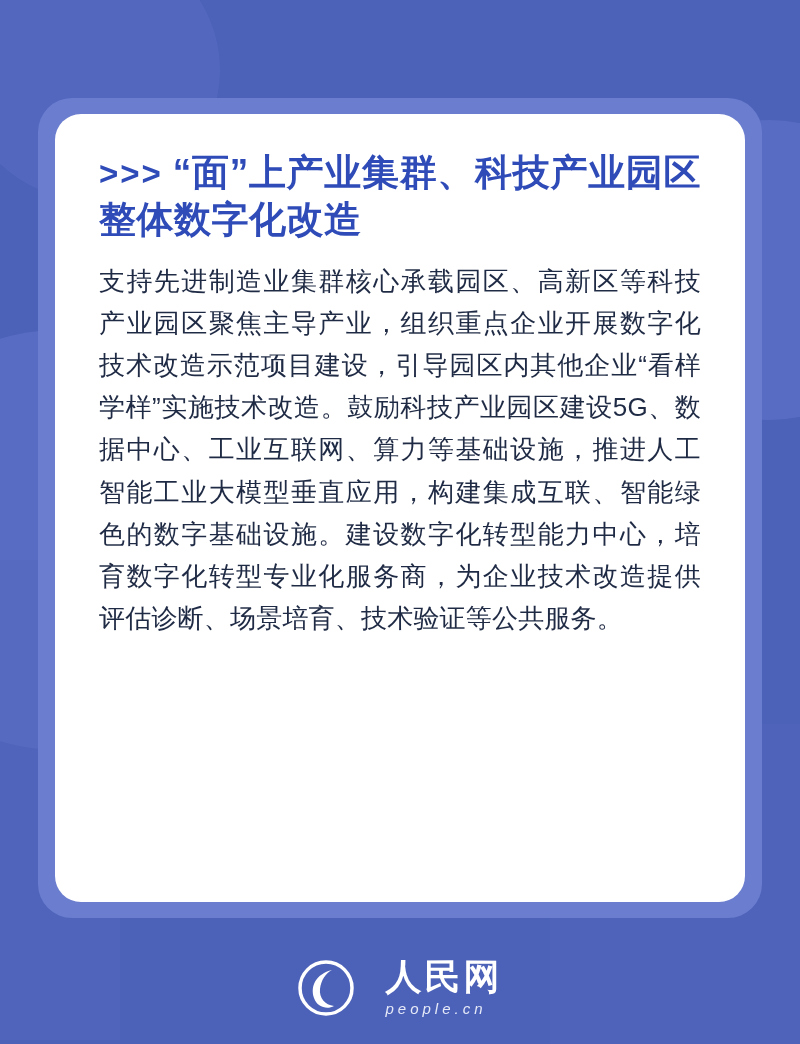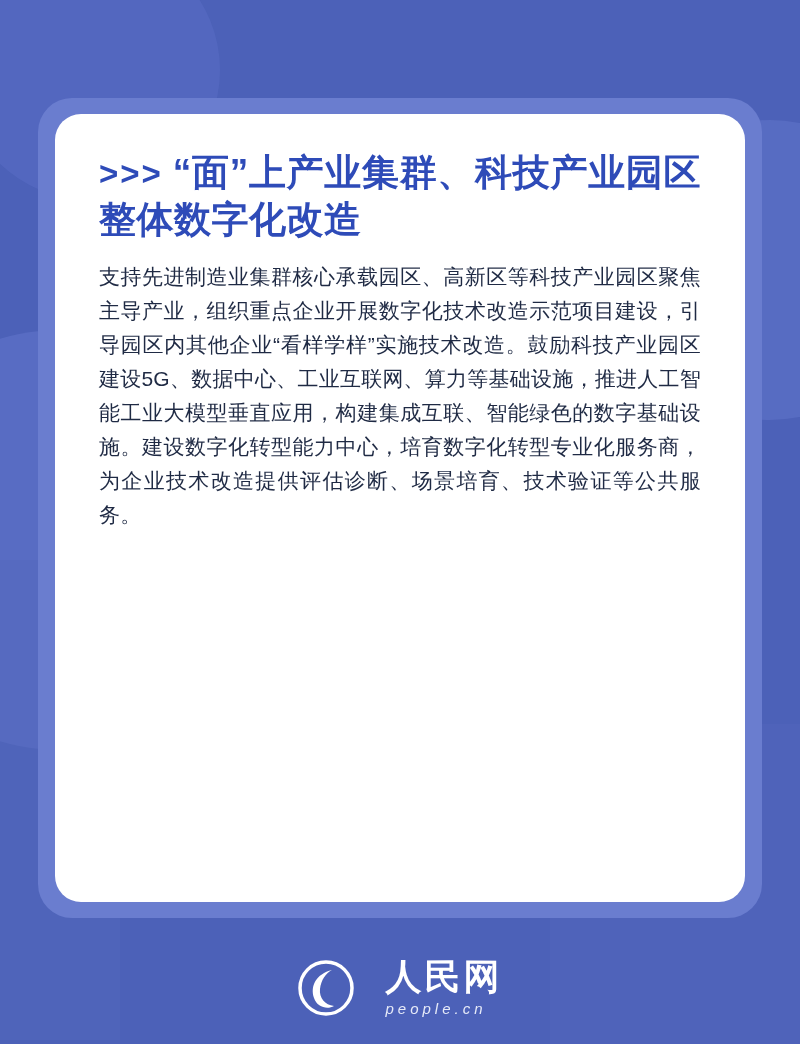--- a/index.html
+++ b/index.html
@@ -108,21 +108,21 @@
     text-align: justify;
   }
   .heading .arrows {
     letter-spacing: 2px;
     font-size: 33px;
     margin-right: 10px;
   }
 
   .body-text {
     color: #1f2a44;
-    font-size: 21px;
+    font-size: 26px;
     line-height: 1.62;
     margin: 0;
     text-align: justify;
     letter-spacing: 0.2px;
   }
 
   
   .footer {
     position: absolute;
     left: 0;

